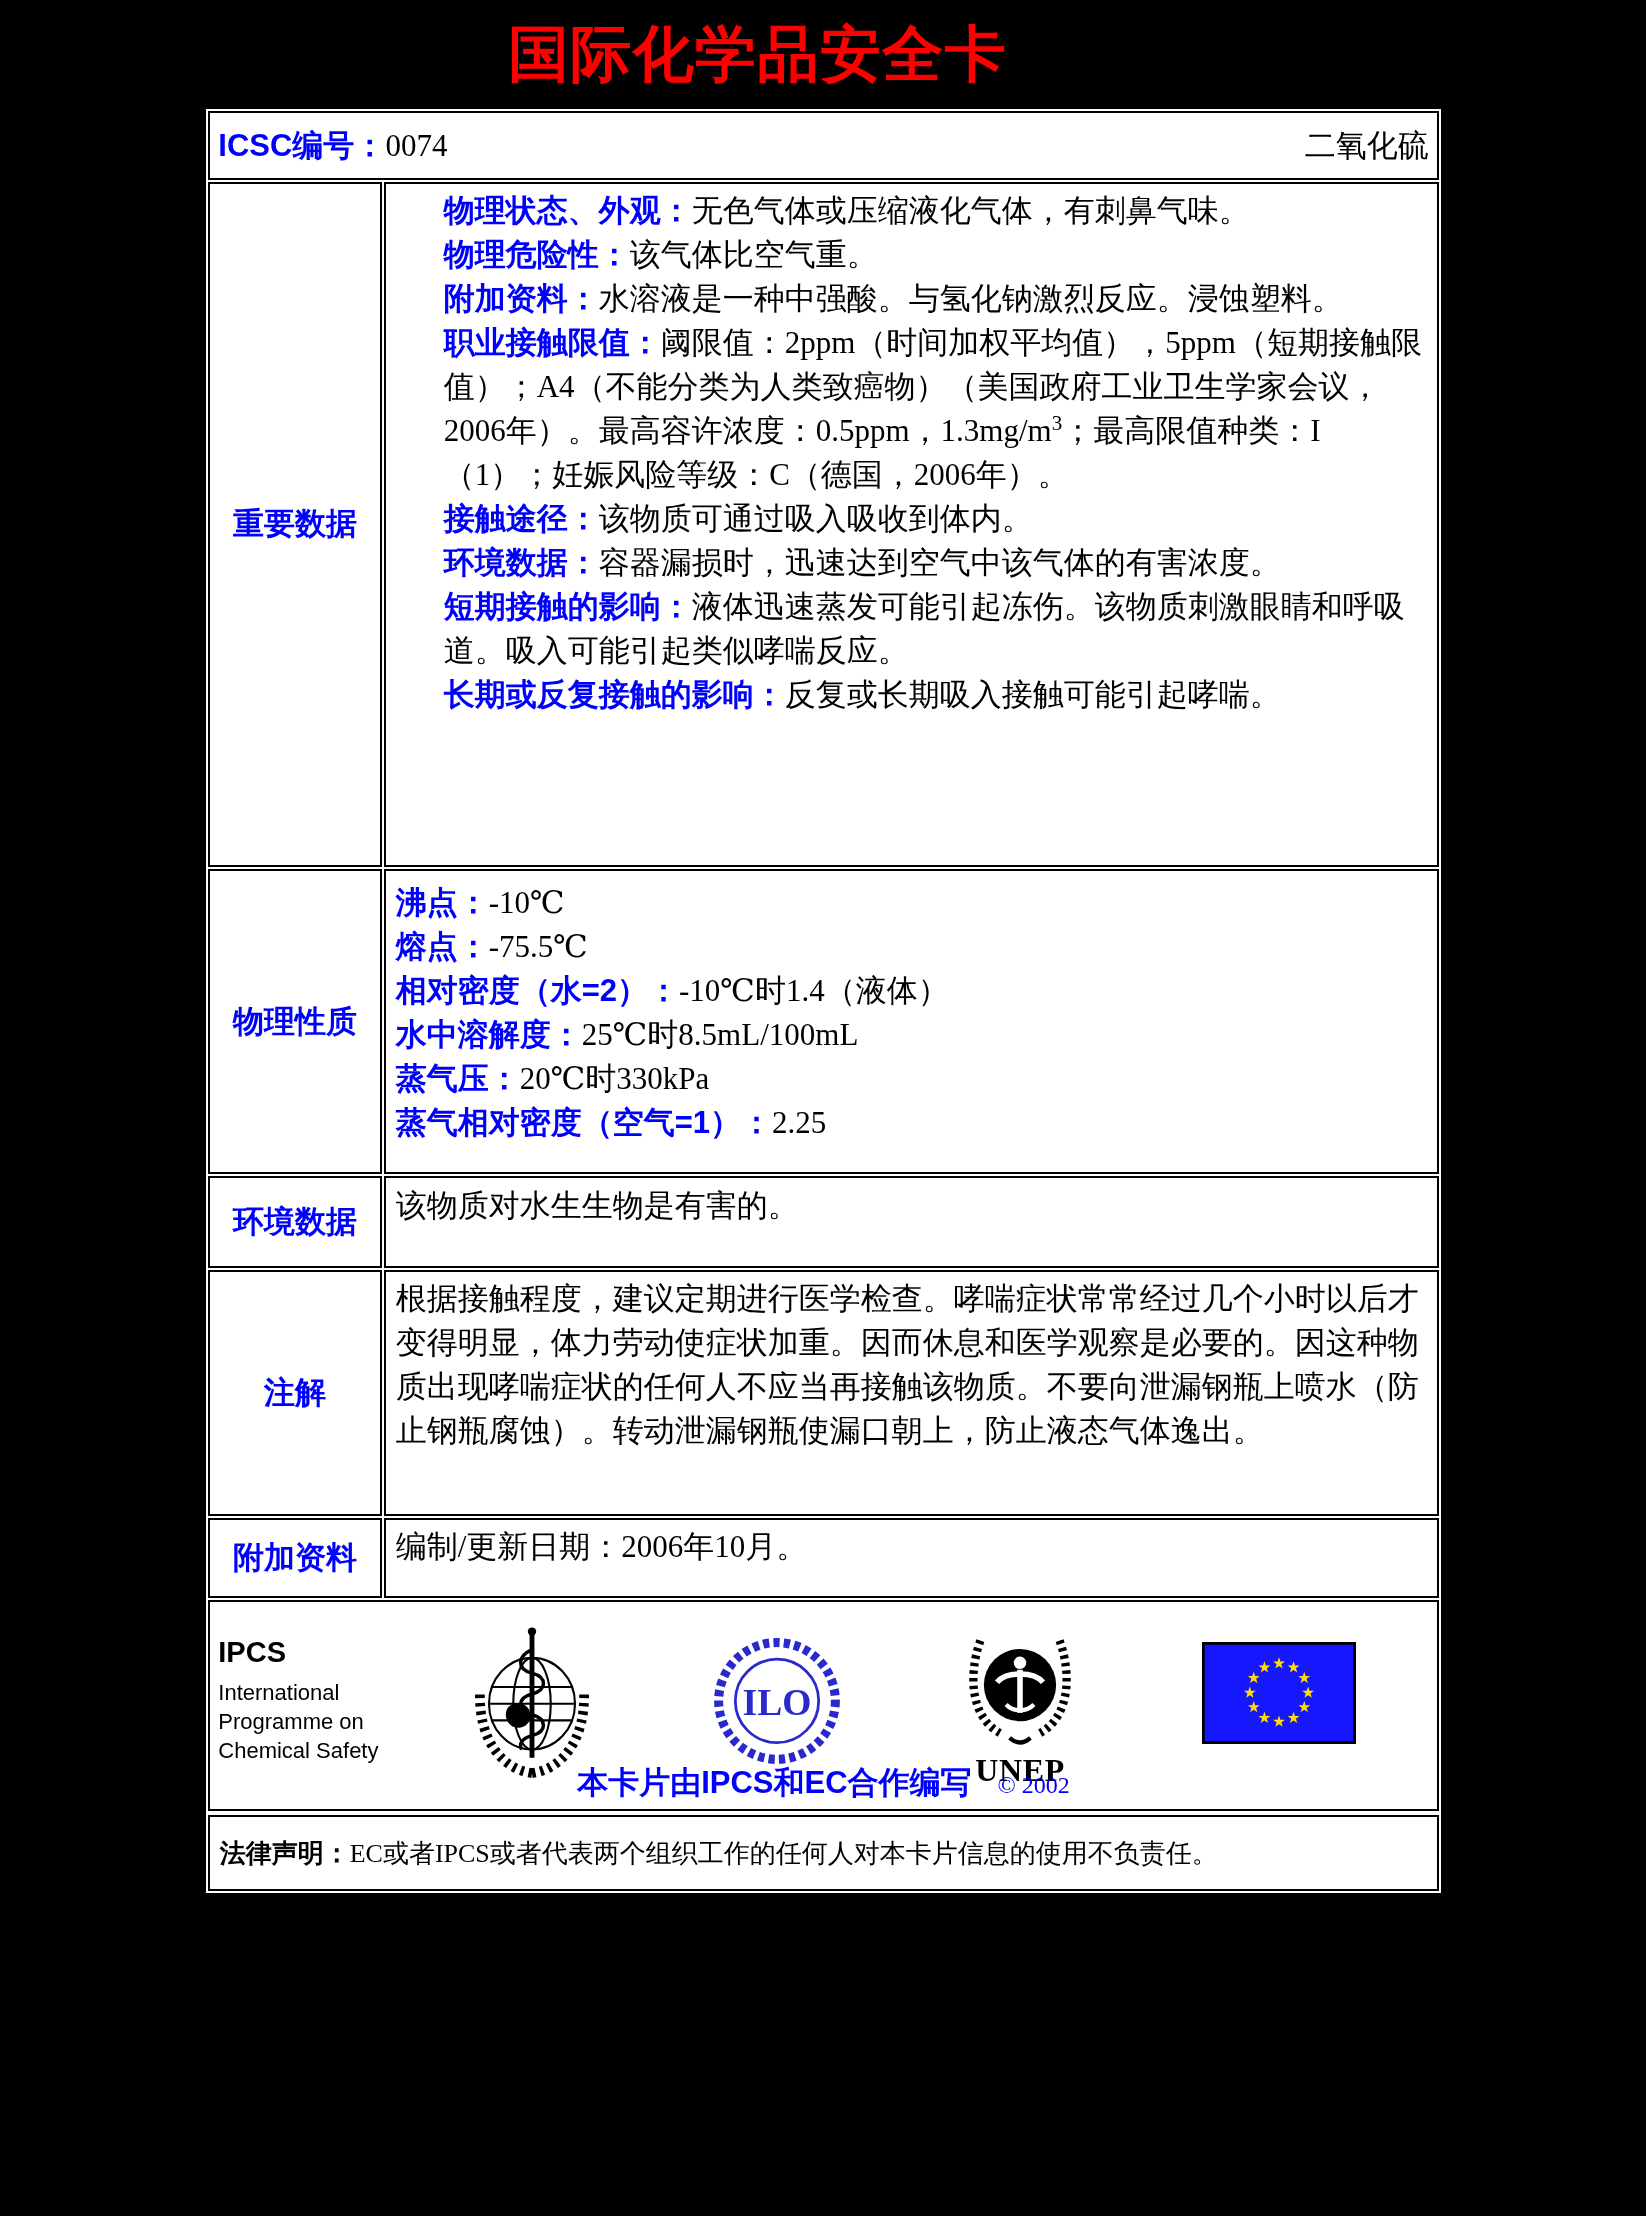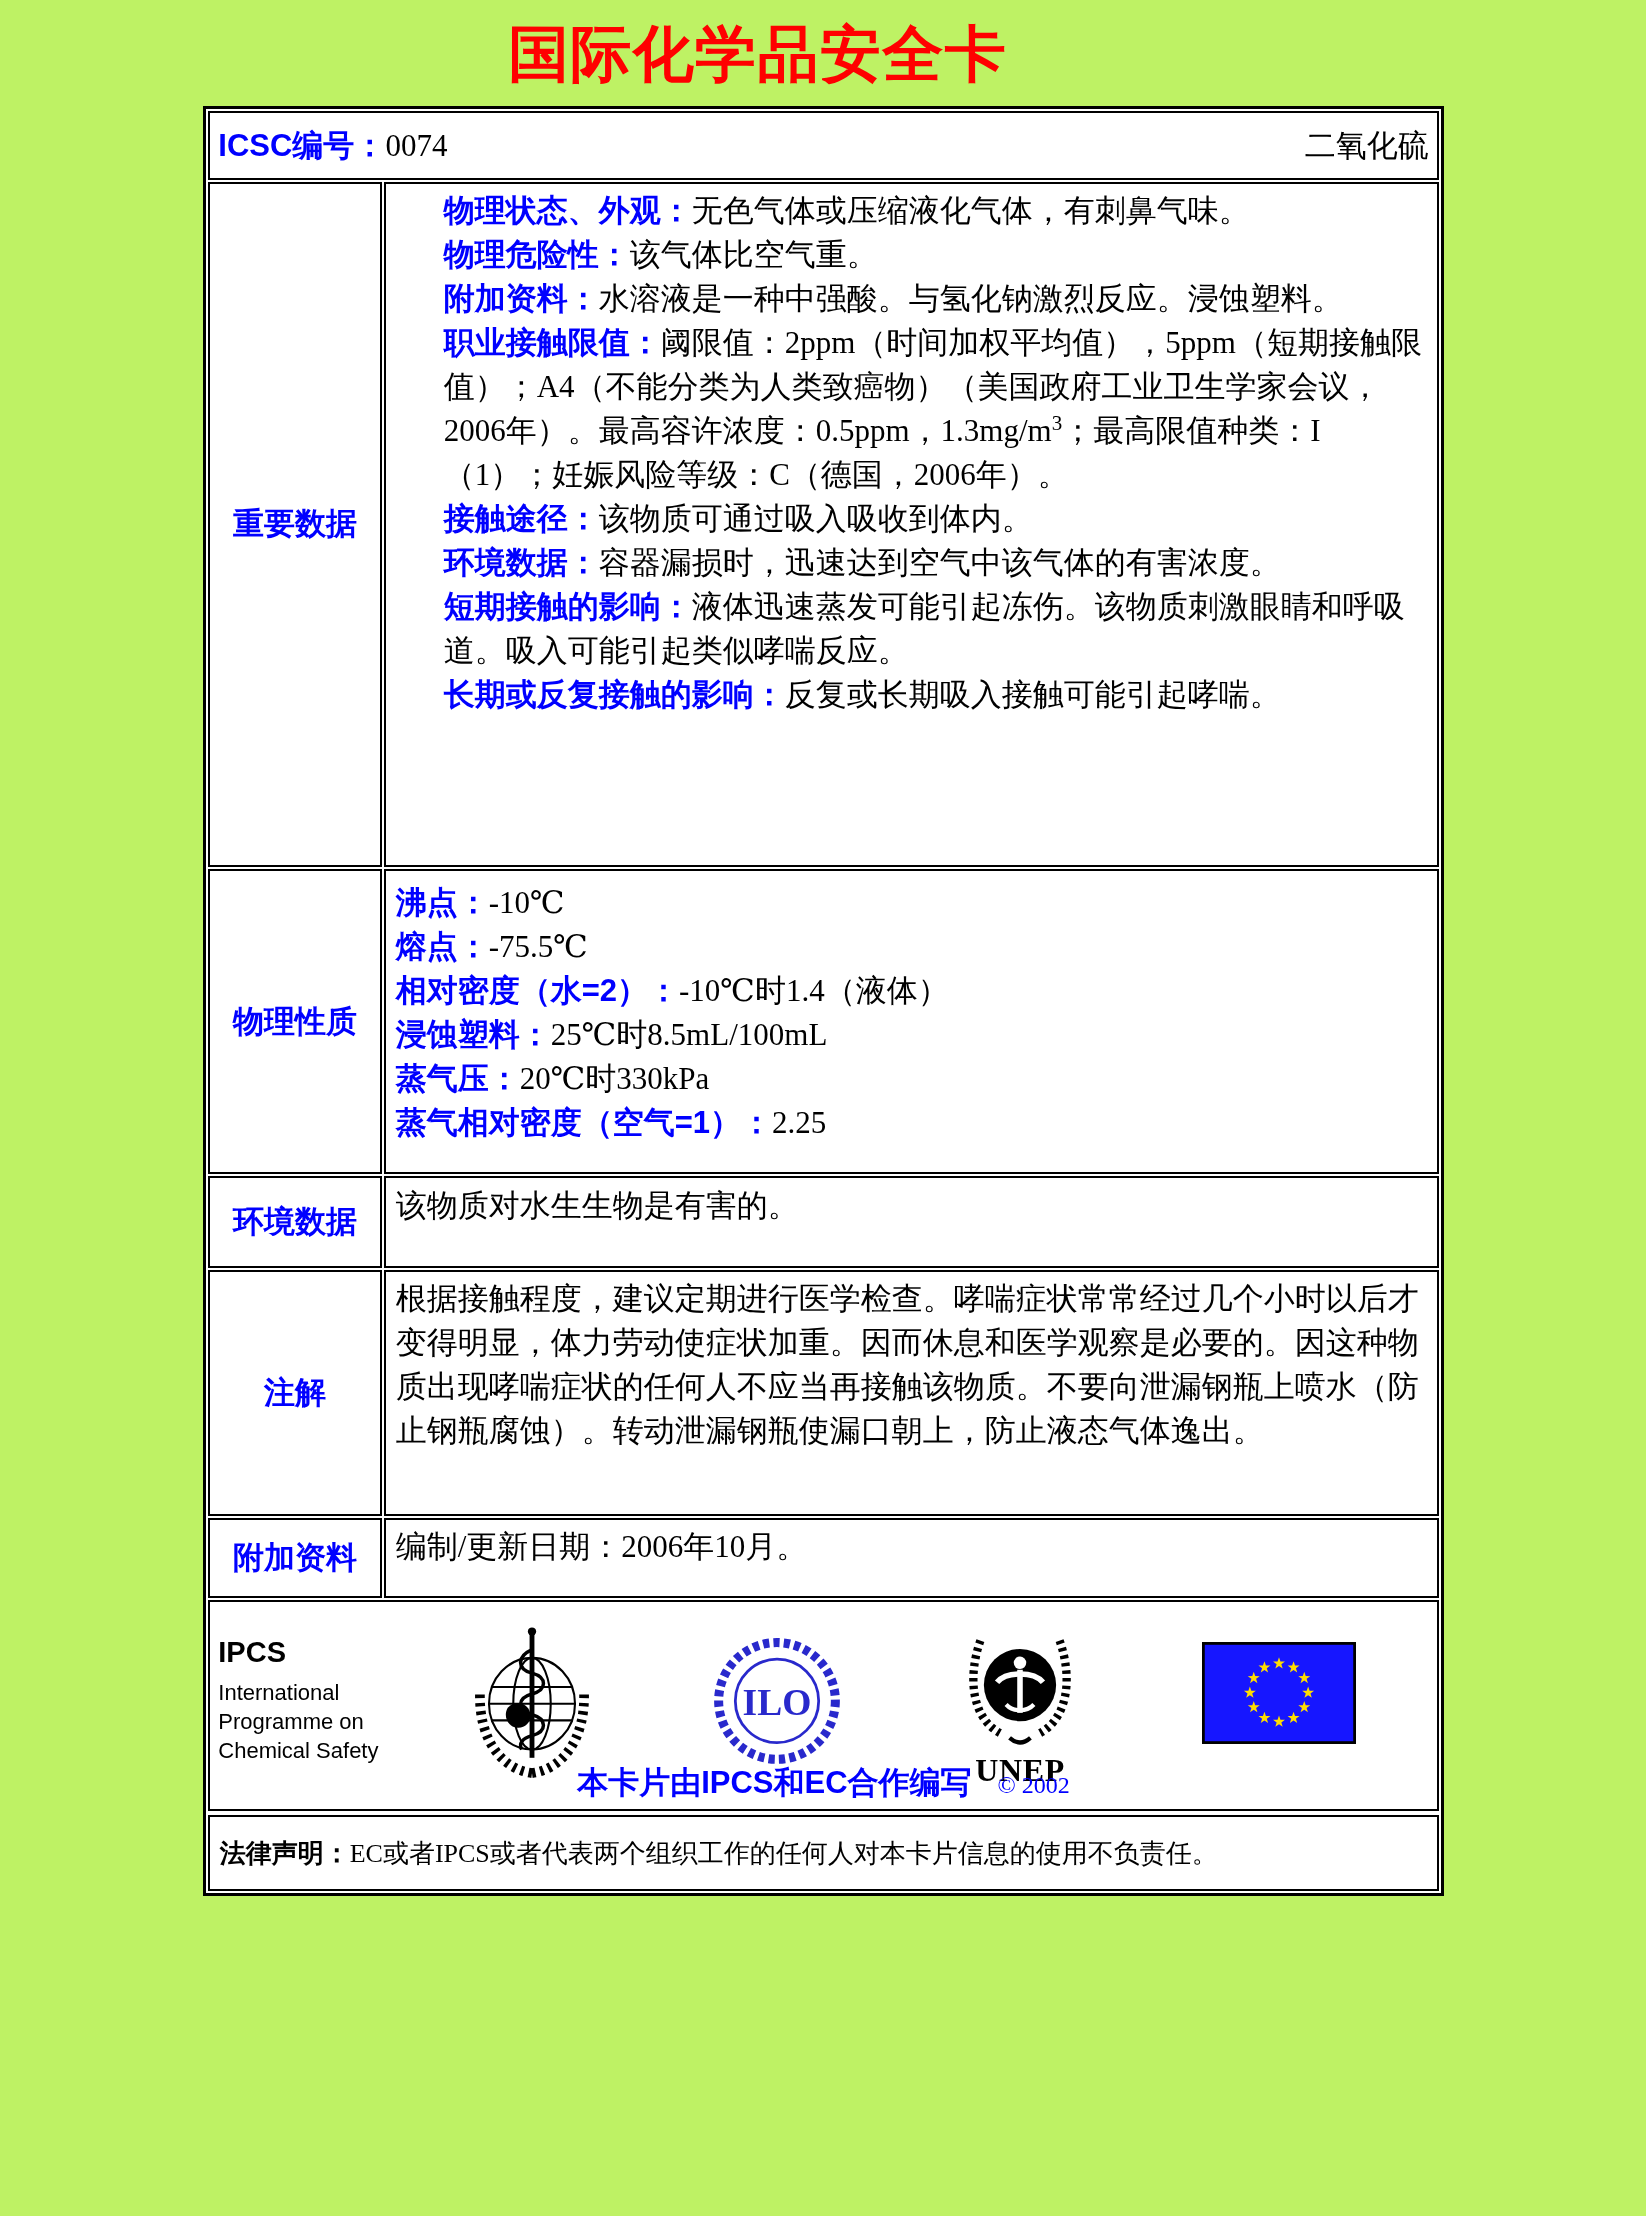--- a/index.html
+++ b/index.html
@@ -1,16 +1,16 @@
 <!DOCTYPE html>
 <html style="font-size:11px"><head>
 <meta charset="utf-8">
 <style>
   html,body{margin:0;padding:0;background:#fff;}
-  .page{position:relative;width:1647px;height:2216px;background:#bef264;overflow:hidden;
+  .page{position:relative;width:1647px;height:2216px;background:#000000;overflow:hidden;
         font-family:"Liberation Serif","DejaVu Serif",serif;color:#000;}
   .title{margin:18px 0 15.3px 0;padding-right:132px;text-align:center;
          font-size:61px;font-weight:bold;color:#FF0000;line-height:1.2;
          font-family:"Liberation Serif","DejaVu Serif",serif;letter-spacing:1.4px;}
   .card{margin:0 203px;border:3.5px solid #000;background:#fff;}
   table.main{width:100%;border-collapse:separate;border-spacing:2.8px;table-layout:fixed;}
   td.cell{border:2.1px solid #000;background:#fff;}
   td.label-cell{width:174px;text-align:center;vertical-align:middle;}
   td.content-cell{vertical-align:top;padding:5.6px 9.7px;}
   .blue-label{color:#0000FF;font-weight:bold;font-size:31px;
@@ -91,21 +91,21 @@
 
       <tr>
         <td class="cell label-cell">
           <span class="blue-label">物理性质</span>
         </td>
         <td class="cell content-cell">
           <div class="content h-physical">
             <p><span class="k">沸点：</span><span>-10℃</span></p>
             <p><span class="k">熔点：</span><span>-75.5℃</span></p>
             <p><span class="k">相对密度（水=2）：</span><span>-10℃时1.4（液体）</span></p>
-            <p><span class="k">浸蚀塑料：</span><span>25℃时8.5mL/100mL</span></p>
+            <p><span class="k">水中溶解度：</span><span>25℃时8.5mL/100mL</span></p>
             <p><span class="k">蒸气压：</span><span>20℃时330kPa</span></p>
             <p><span class="k">蒸气相对密度（空气=1）：</span><span>2.25</span></p>
           </div>
         </td>
       </tr>
 
       <tr>
         <td class="cell label-cell">
           <span class="blue-label">环境数据</span>
         </td>

